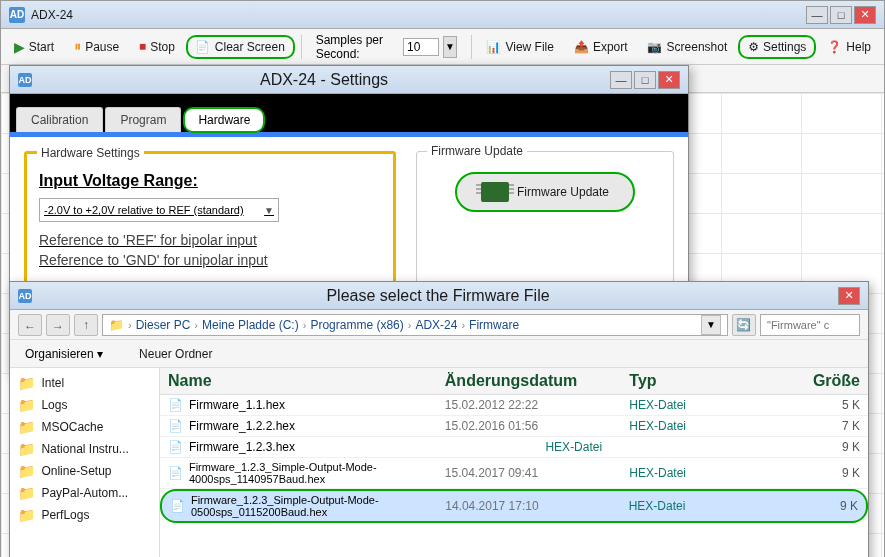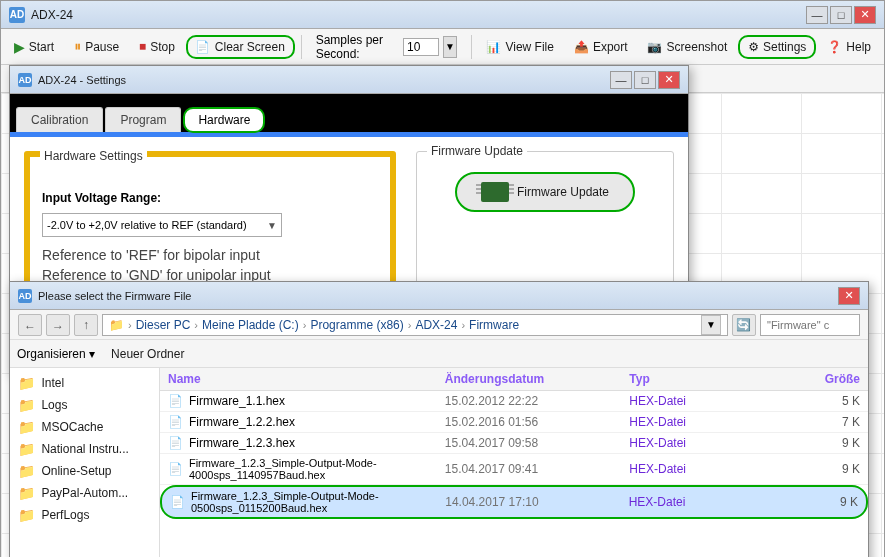--- a/index.html
+++ b/index.html
@@ -163,23 +163,24 @@
       width: 14px; height: 14px;
       background: #4a90d9;
       border-radius: 2px;
       margin-right: 6px;
       font-size: 9px;
       color: white;
       display: flex; align-items: center; justify-content: center;
       font-weight: bold;
     }
     .dialog-title-text {
-      font-size: 11px;
+      font-size: 16px;
       color: #1a1a1a;
       flex: 1;
+      text-align: center;
     }
     .dialog-title-btns {
       display: flex; gap: 2px;
     }
 
     .dialog-tabs {
       display: flex;
       padding: 13px 6px 0;
       border-bottom: 5px solid #3b82f6;
       background: #000000;
@@ -205,37 +206,38 @@
 
     .dialog-body {
       padding: 14px;
       display: flex;
       gap: 20px;
       min-height: 200px;
     }
 
     .hardware-settings-group {
       flex: 1;
-      border: 6px solid #eab308;
+      border: 3px solid #eab308;
       border-radius: 3px;
-      padding: 28px 12px;
+      padding: 12px 12px;
       position: relative;
+      text-decoration: underline;
     }
     .group-legend {
       position: absolute;
       top: -8px;
       left: 10px;
       background: white;
       padding: 0 4px;
       font-size: 12px;
       color: #333;
     }
     .hw-label {
       font-weight: bold;
-      font-size: 12px;
+      font-size: 16px;
       margin-bottom: 8px;
       margin-top: 6px;
     }
     .voltage-select {
       width: 240px;
       height: 24px;
       border: 1px solid #aaa;
       background: white;
       font-size: 11px;
       padding: 2px 4px;
@@ -374,22 +376,22 @@
       font-size: 11px;
       color: #888;
     }
 
     .file-toolbar {
       background: #f5f5f5;
       border-bottom: 1px solid #ddd;
       height: 28px;
       display: flex;
       align-items: center;
-      padding: 0 0;
-      gap: 0;
+      padding: 0 8px;
+      gap: 20px;
     }
     .org-dropdown {
       display: flex; align-items: center; gap: 4px;
       cursor: pointer;
       font-size: 12px;
       padding: 3px 6px;
       background: transparent;
       border: 1px solid transparent;
     }
 
@@ -416,23 +418,23 @@
 
     .file-list {
       flex: 1;
       overflow-y: auto;
     }
     .file-table-header {
       display: flex;
       background: #f5f5f5;
       border-bottom: 1px solid #ddd;
       padding: 4px 8px;
-      font-size: 12px;
+      font-size: 16px;
       font-weight: bold;
-      color: #8b5cf6;
+      color: #14532d;
     }
     .col-name { flex: 3; }
     .col-date { flex: 2; }
     .col-type { flex: 1.5; }
     .col-size { flex: 1; text-align: right; }
 
     .file-row {
       display: flex;
       align-items: center;
       padding: 3px 8px;
@@ -442,21 +444,21 @@
     }
     .file-row.selected {
       background: #cce4ff;
       border: 2px solid #00aa00;
       border-radius: 16px;
     }
     .file-icon { color: #cccccc; margin-right: 6px; font-size: 12px; }
 
     .col-name-cell { flex: 3; display: flex; align-items: center; }
     .col-date-cell { flex: 2; color: #737373; }
-    .col-type-cell { flex: 1.5; color: #6d28d9; }
+    .col-type-cell { flex: 1.5; color: #0f766e; }
     .col-size-cell { flex: 1; text-align: right; color: #555; }
 
     
     .grid-bg {
       position: absolute;
       top: 0; left: 0; right: 0; bottom: 0;
       background-image:
         linear-gradient(to right, #e8e8e8 1px, transparent 1px),
         linear-gradient(to bottom, #e8e8e8 1px, transparent 1px);
       background-size: 80px 40px;
@@ -696,21 +698,20 @@
           <div class="col-date-cell">15.02.2016 01:56</div>
           <div class="col-type-cell">HEX-Datei</div>
           <div class="col-size-cell">7 K</div>
         </div>
 
         <div class="file-row">
           <div class="col-name-cell">
             <span class="file-icon">📄</span>
             <span>Firmware_1.2.3.hex</span>
           </div>
-          <div class="col-date-cell">15.04.2017 09:58</div>
           <div class="col-type-cell">HEX-Datei</div>
           <div class="col-size-cell">9 K</div>
         </div>
 
         <div class="file-row">
           <div class="col-name-cell">
             <span class="file-icon">📄</span>
             <span style="font-size:11px;">Firmware_1.2.3_Simple-Output-Mode-4000sps_1140957Baud.hex</span>
           </div>
           <div class="col-date-cell">15.04.2017 09:41</div>

